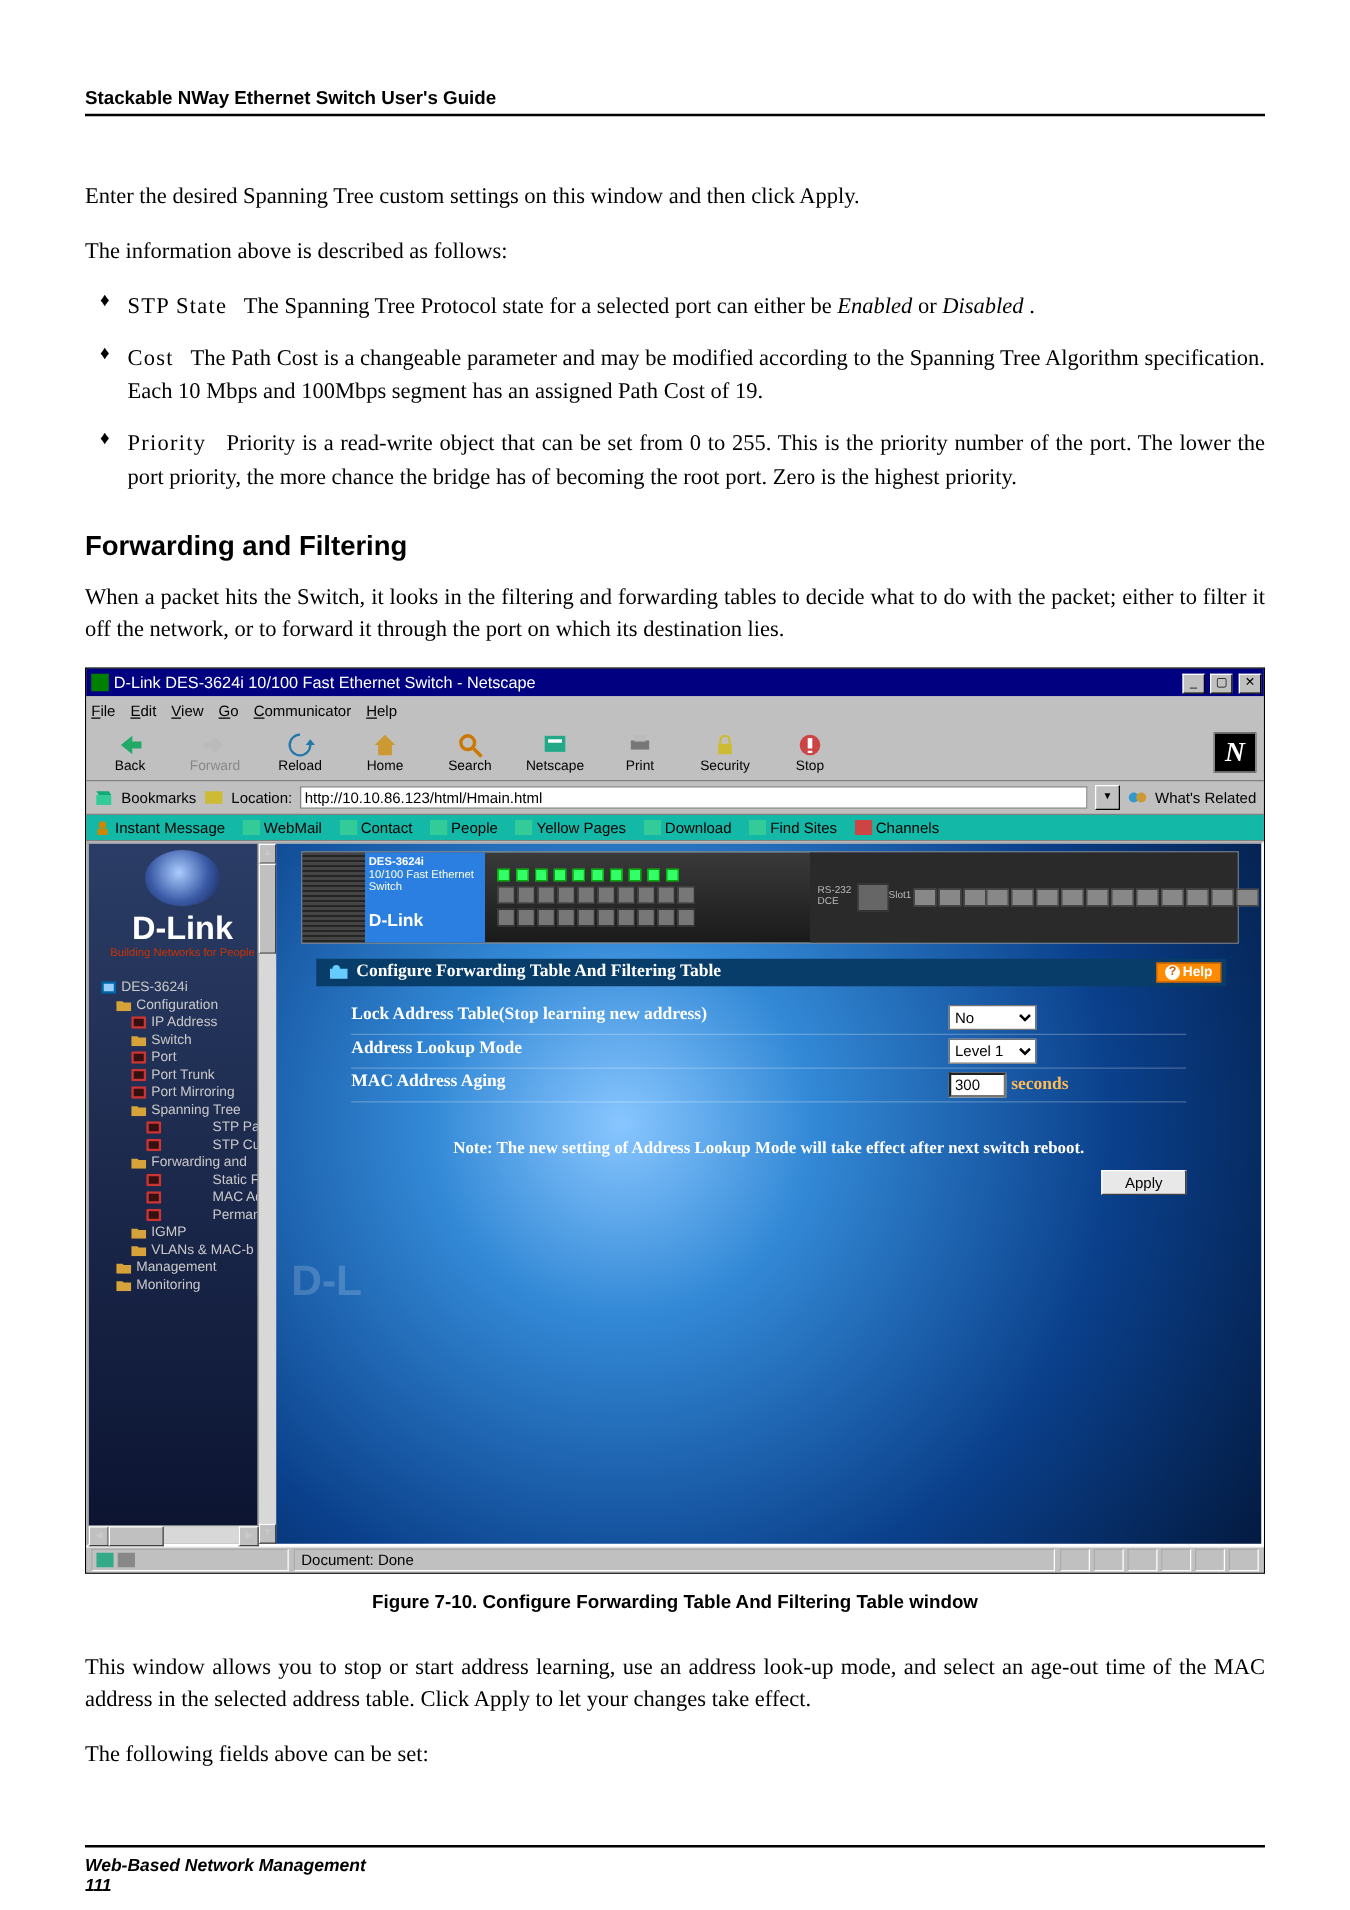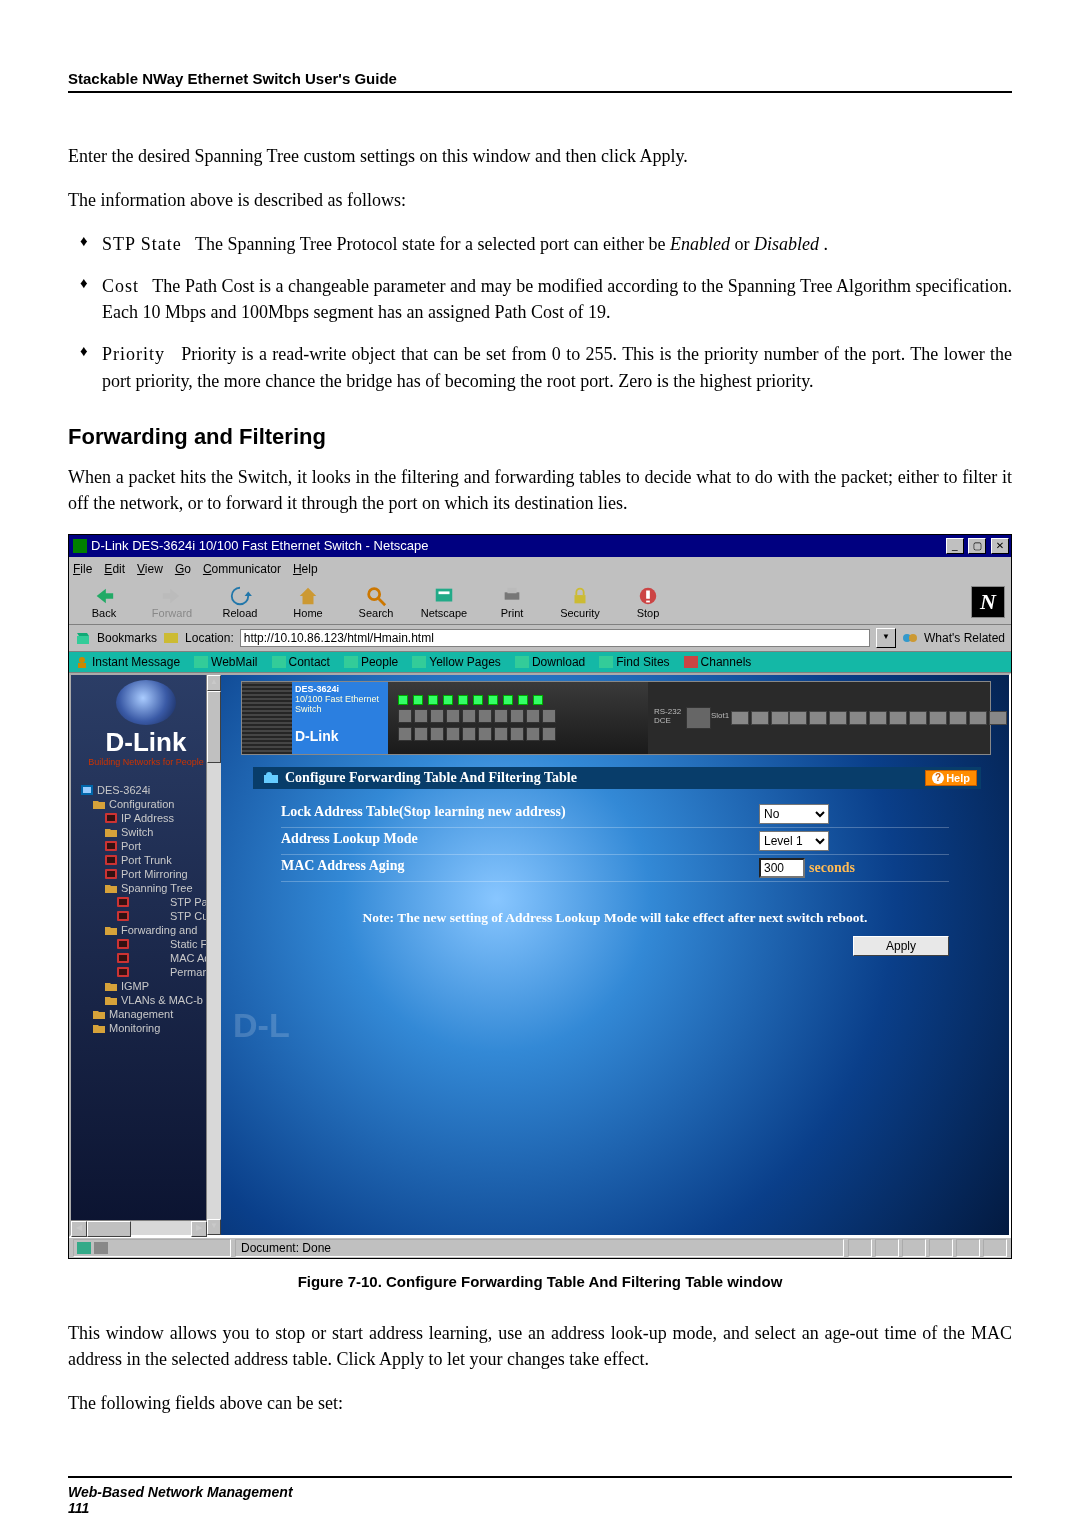--- a/index.html
+++ b/index.html
@@ -385,21 +385,21 @@
   }
   .apply-row {
     margin-top: 10px;
     display:flex; justify-content:flex-end;
   }
   .apply-btn {
     background:#e8e8e8; color:#000;
     font-family: Arial; font-size:12px;
     border: 1px solid #fff;
     border-right-color:#404040; border-bottom-color:#404040;
-    padding: 2px 32px;
+    padding: 2px 18px;
   }
 
   
   .statusbar {
     background:#c0c0c0;
     height:20px;
     display:flex; align-items:center;
     padding: 0 4px;
     border-top:1px solid #fff;
     font-size:12px;

